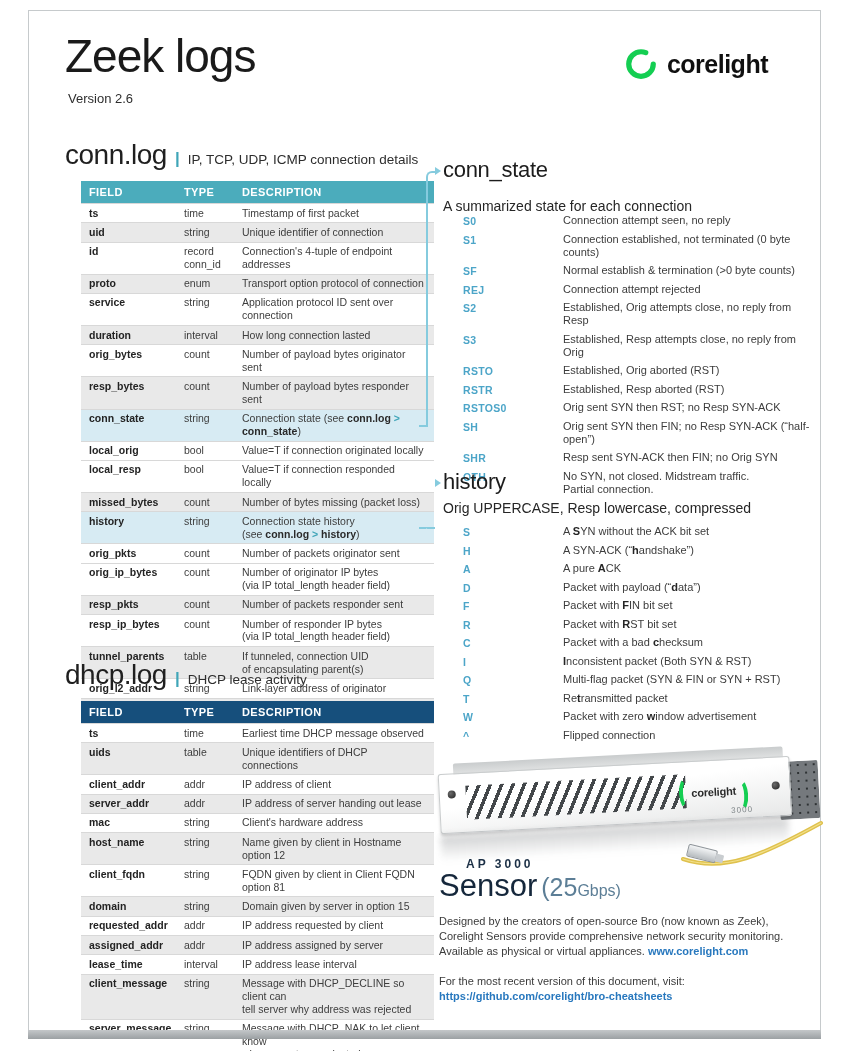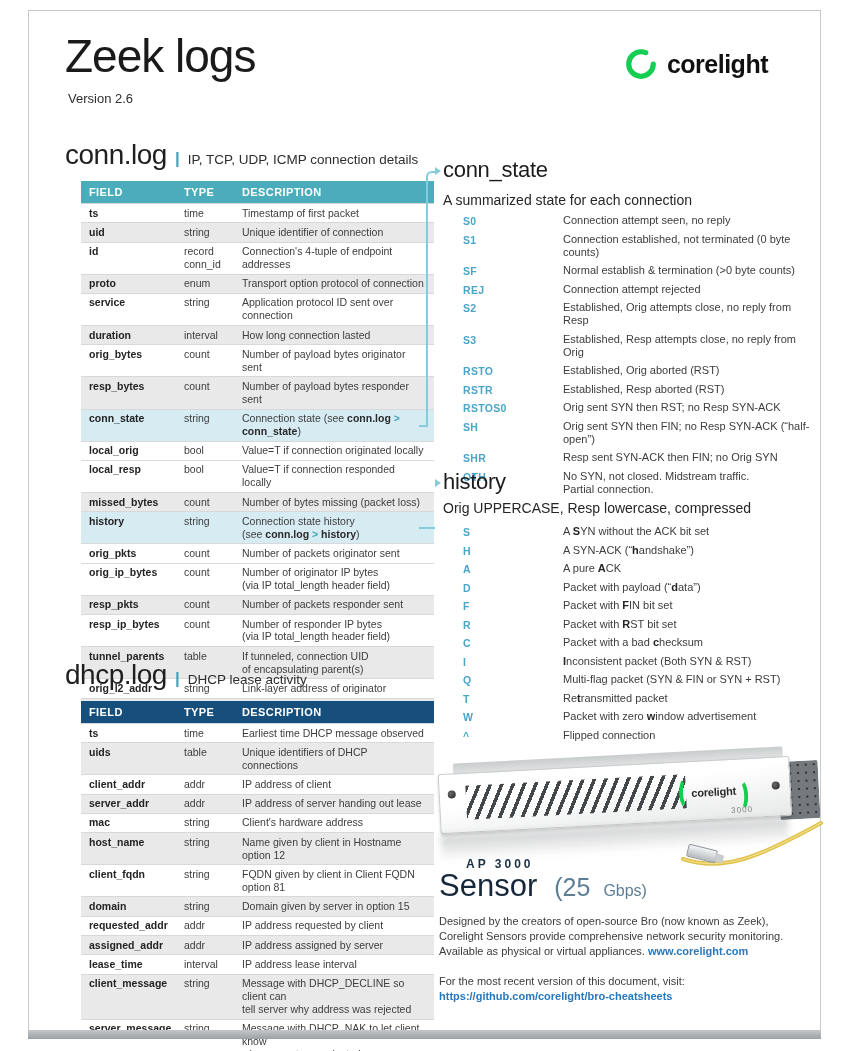--- a/index.html
+++ b/index.html
@@ -36,21 +36,21 @@
   .trow { display:grid; grid-template-columns:95px 58px 1fr; border-top:1px solid #d8d8d8; }
   .trow.w { background:#ffffff; } .trow.g { background:#e9e9e9; } .trow.b { background:#d7ebf3; }
   .tcell { padding:2.5px 8px 3px 8px; line-height:1.22; color:#3d3d3d; white-space:pre-line; }
   .tcell.f { font-weight:bold; color:#232323; }
   .tcell .b { font-weight:bold; color:#2a2a2a; }
   .tcell .teal { color:#3fa5b8; font-weight:bold; }
 
   
   .rtitle { position:absolute; left:414px; font-size:22px; color:#1c1c1c; letter-spacing:-0.3px; }
   .rsub   { position:absolute; left:414px; font-size:14px; color:#262626; }
-  #cs-title   { top:146px; } #cs-sub  { top:181px; }
+  #cs-title   { top:146px; } #cs-sub  { top:187px; }
   #hist-title { top:458px; } #hist-sub{ top:489px; }
   .codelist { position:absolute; left:414px; width:368px; }
   #cs-list   { top:203px; }
   #hist-list { top:514px; }
   .crow { display:grid; grid-template-columns:100px 1fr; margin-bottom:5.5px;margin-left:20px; }
   .code { font-size:10.5px; font-weight:bold; color:#4ca5c8; letter-spacing:0.3px; padding-top:1px; }
   .cdesc { font-size:11px; line-height:13px; color:#3c3c3c; white-space:pre-line; }
   .cdesc .b { font-weight:bold; color:#252525; }
 
   
@@ -86,21 +86,21 @@
            background:linear-gradient(rgba(100,104,107,0.30), rgba(255,255,255,0)); filter:blur(3px); }
   .s-cable { position:absolute; left:238px; top:62px; width:152px; height:60px; }
   .s-connector { position:absolute; left:250px; top:94px; width:30px; height:13px; border:1px solid #8f959a;
            background:linear-gradient(#f2f4f5,#b6bbbf); border-radius:2px; transform:rotate(14deg); }
   .s-connector::before { content:''; position:absolute; right:-8px; top:2px; width:8px; height:8px;
            background:#c9cdd0; border-radius:1px; }
 
   
   .sensor-caption { position:absolute; left:410px; top:846px; }
   .cap-top { font-size:12px; font-weight:bold; letter-spacing:3px; color:#1b2f45; margin-left:27px; margin-bottom:-3px; }
-  .cap-row { display:flex; align-items:baseline;gap:13px; }
+  .cap-row { display:flex; align-items:baseline; }
   .cap-main { font-size:31px; color:#15273b; }
   .cap-speed-big { font-size:25px; color:#5c7e96; margin-left:4px; }
   .cap-speed-small { font-size:16px; color:#5c7e96; }
 
   
   .footer-p { position:absolute; left:410px; width:362px; font-size:11px; line-height:15px;
               color:#3b3b3b; white-space:pre-line; }
   #footer-p1 { top:903px; } #footer-p2 { top:963px; }
   .link { color:#2878be; font-weight:bold; text-decoration:none; cursor:pointer; }
 </style>

